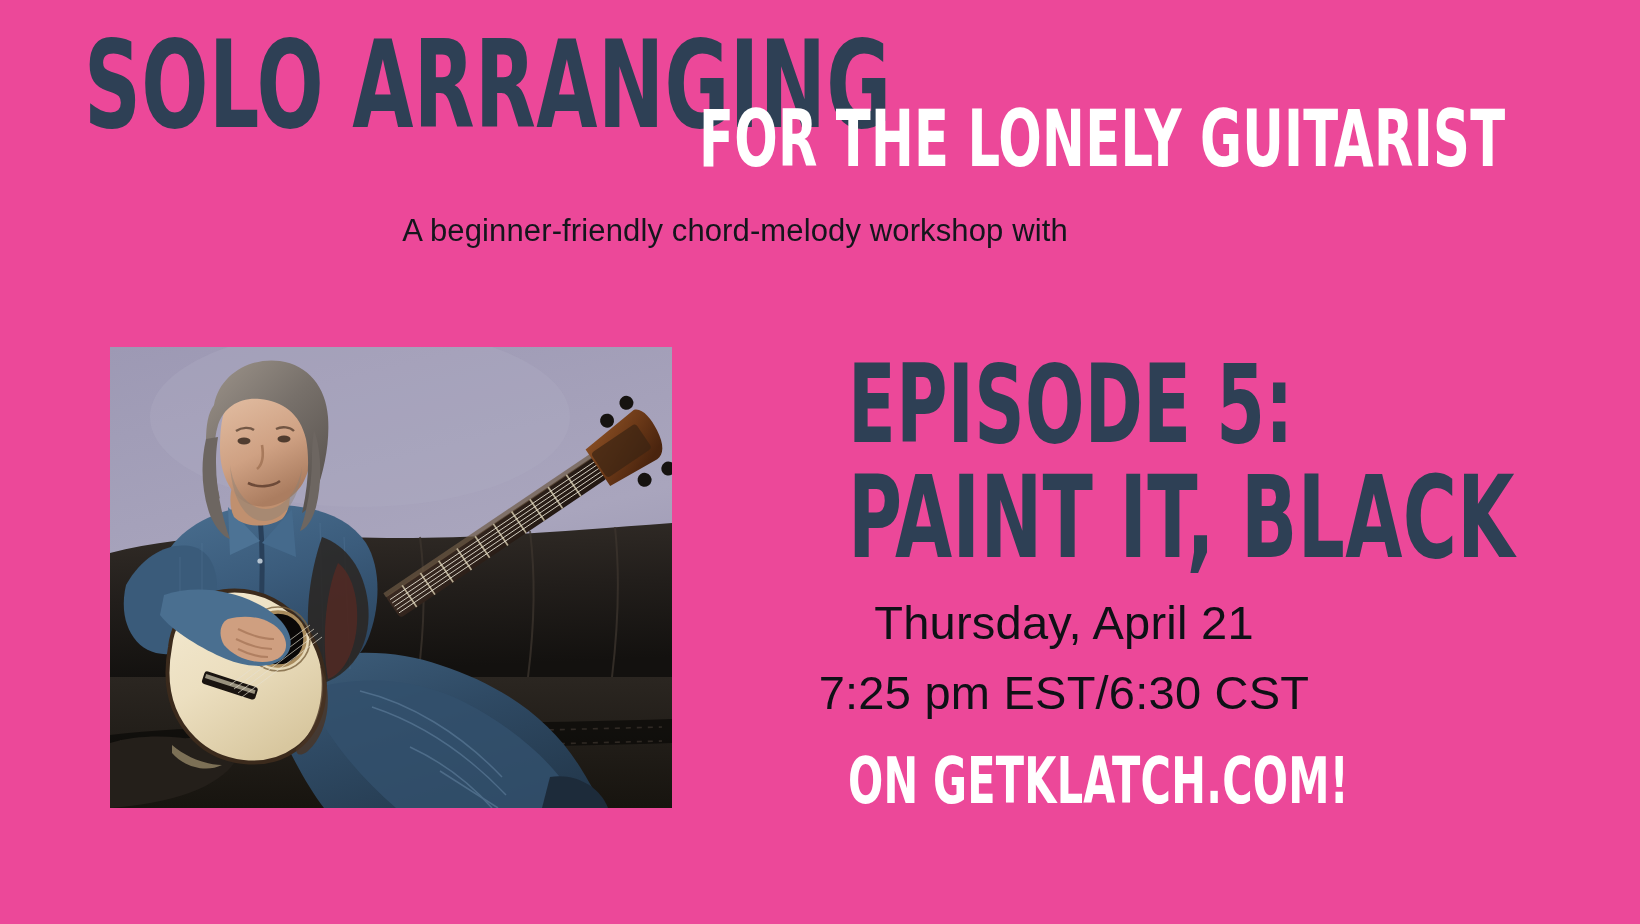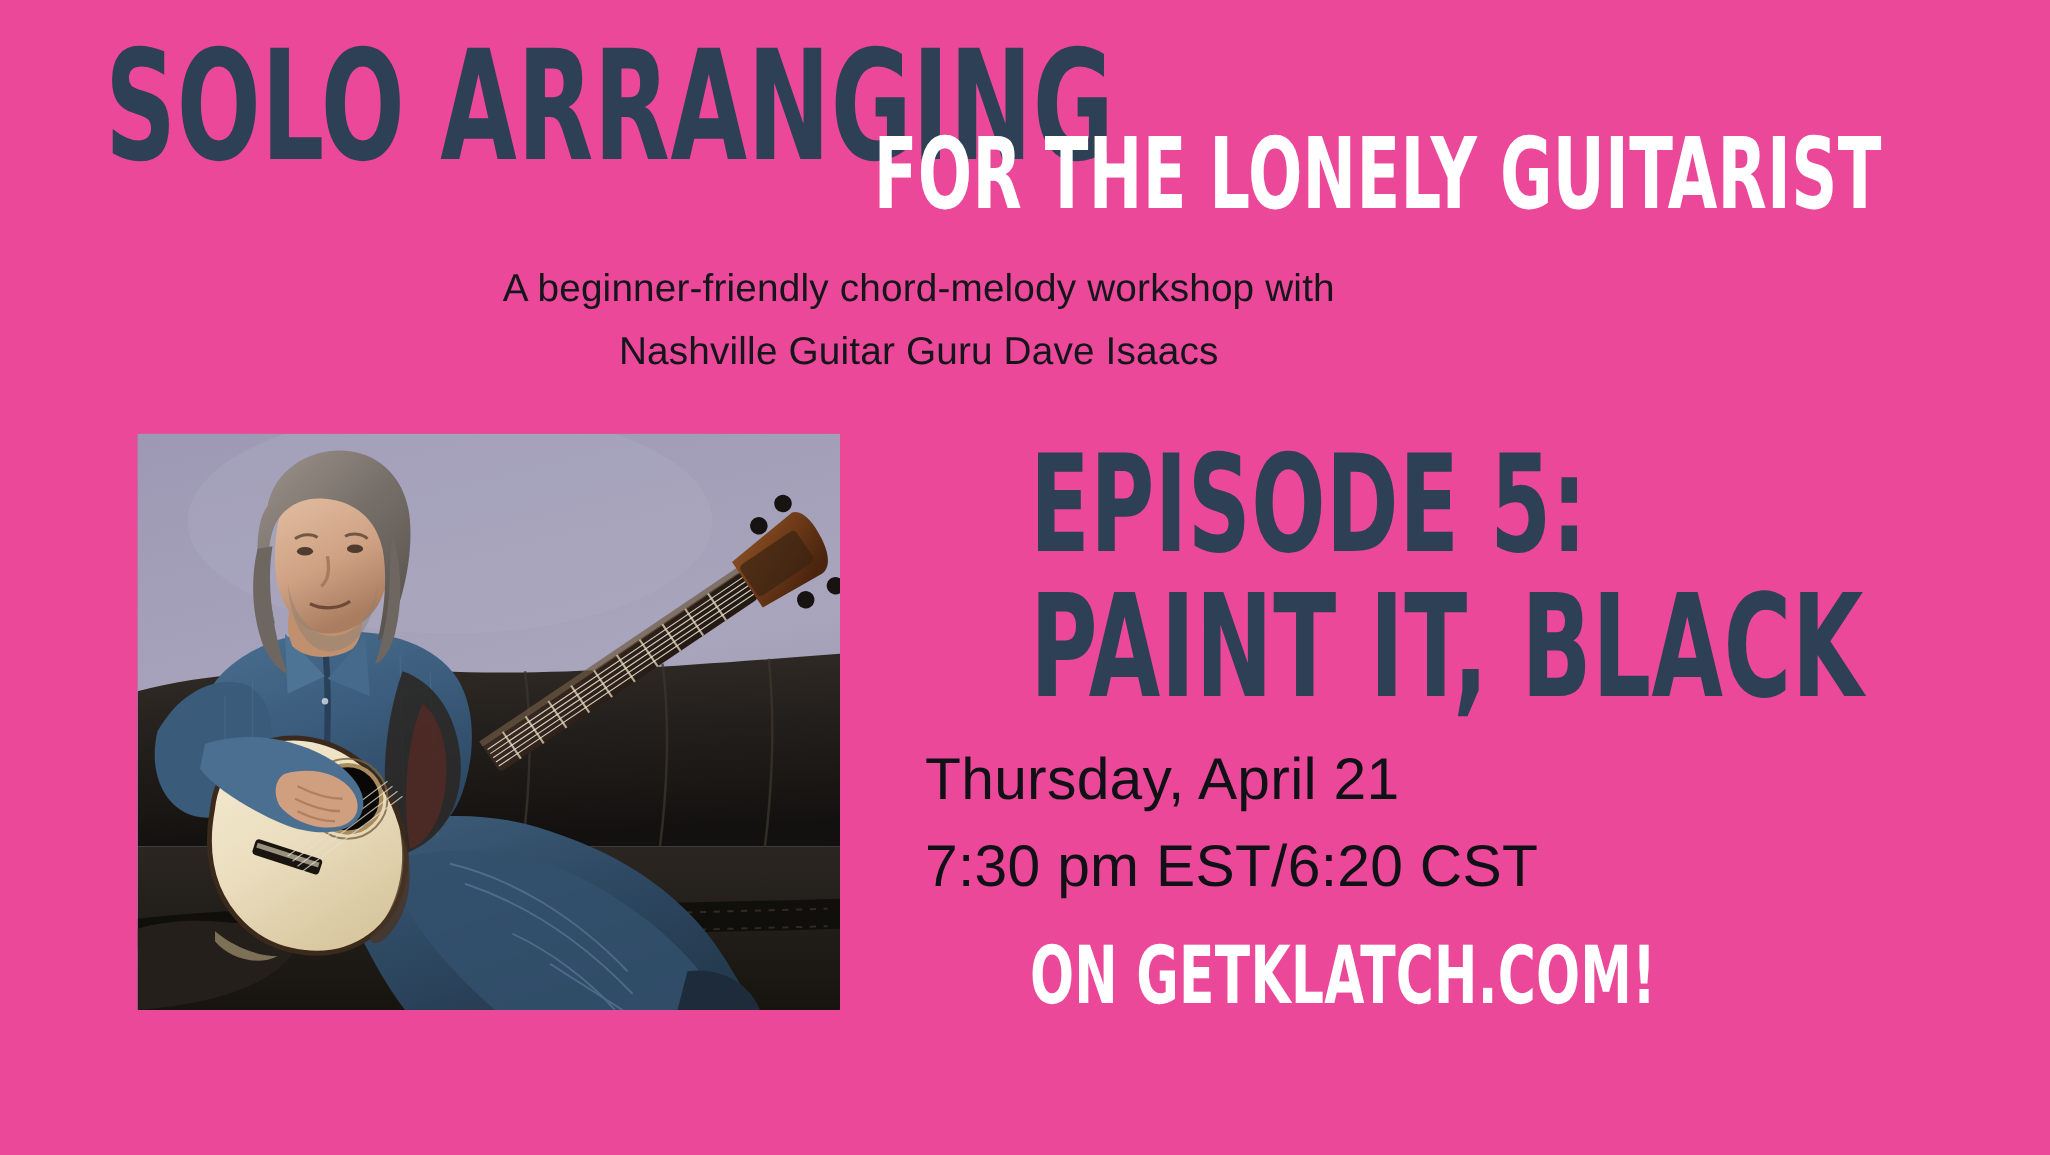--- a/index.html
+++ b/index.html
@@ -55,22 +55,22 @@
   #photo {
     position:absolute; left:110px; top:347px;
     width:562px; height:461px;
     overflow:hidden;
     background:#8e8ba6;
   }
   #photo svg { display:block; width:562px; height:461px; }
 
   
   #right-col {
-    position:absolute; left:740px; top:352px; width:600px;
-    text-align:left;
+    position:absolute; left:764px; top:352px; width:600px;
+    text-align:center;
   }
   .ep-line {
     color:#2e4055;
     font-size:114px;
     line-height:0.98;
     transform-origin:center top;
     margin:0 auto;
   }
   #ep-num { font-size:108px; }
   #ep-title { font-size:114px; margin-top:4px; }
@@ -99,21 +99,20 @@
 <body>
 
 <div id="stage">
 
   <div id="headline-line1" class="cond">SOLO ARRANGING</div>
 
   <div id="headline-line2" class="cond">FOR THE LONELY GUITARIST</div>
 
   <div id="subtitle">
     <div>A beginner-friendly chord-melody workshop with</div>
-    <div>Nashville Guitar Guru Dave Isaacs</div>
   </div>
 
   <div id="photo">
     <svg viewBox="0 0 562 461" preserveAspectRatio="xMidYMid slice" aria-hidden="true">
       <defs>
         <linearGradient id="wall" x1="0" y1="0" x2="0.3" y2="1">
           <stop offset="0" stop-color="#9d99b4"></stop>
           <stop offset="0.55" stop-color="#a9a5bd"></stop>
           <stop offset="1" stop-color="#8f8ca8"></stop>
         </linearGradient>
@@ -344,18 +343,18 @@
     </svg>
   </div>
 
   <div id="right-col">
     <div id="ep-num" class="cond ep-line" style="transform: scaleX(0.72);">EPISODE 5:</div>
 
     <div id="ep-title" class="cond ep-line" style="transform: scaleX(0.72);">PAINT IT, BLACK</div>
 
     <div id="date-line" class="when">Thursday, April 21</div>
 
-    <div id="time-line" class="when">7:30 pm EST/6:20 CST</div>
+    <div id="time-line" class="when">7:25 pm EST/6:30 CST</div>
 
     <div id="cta" class="cond" style="transform: scaleX(0.72);">ON GETKLATCH.COM!</div>
   </div>
 
 </div>
 
 </body></html>

